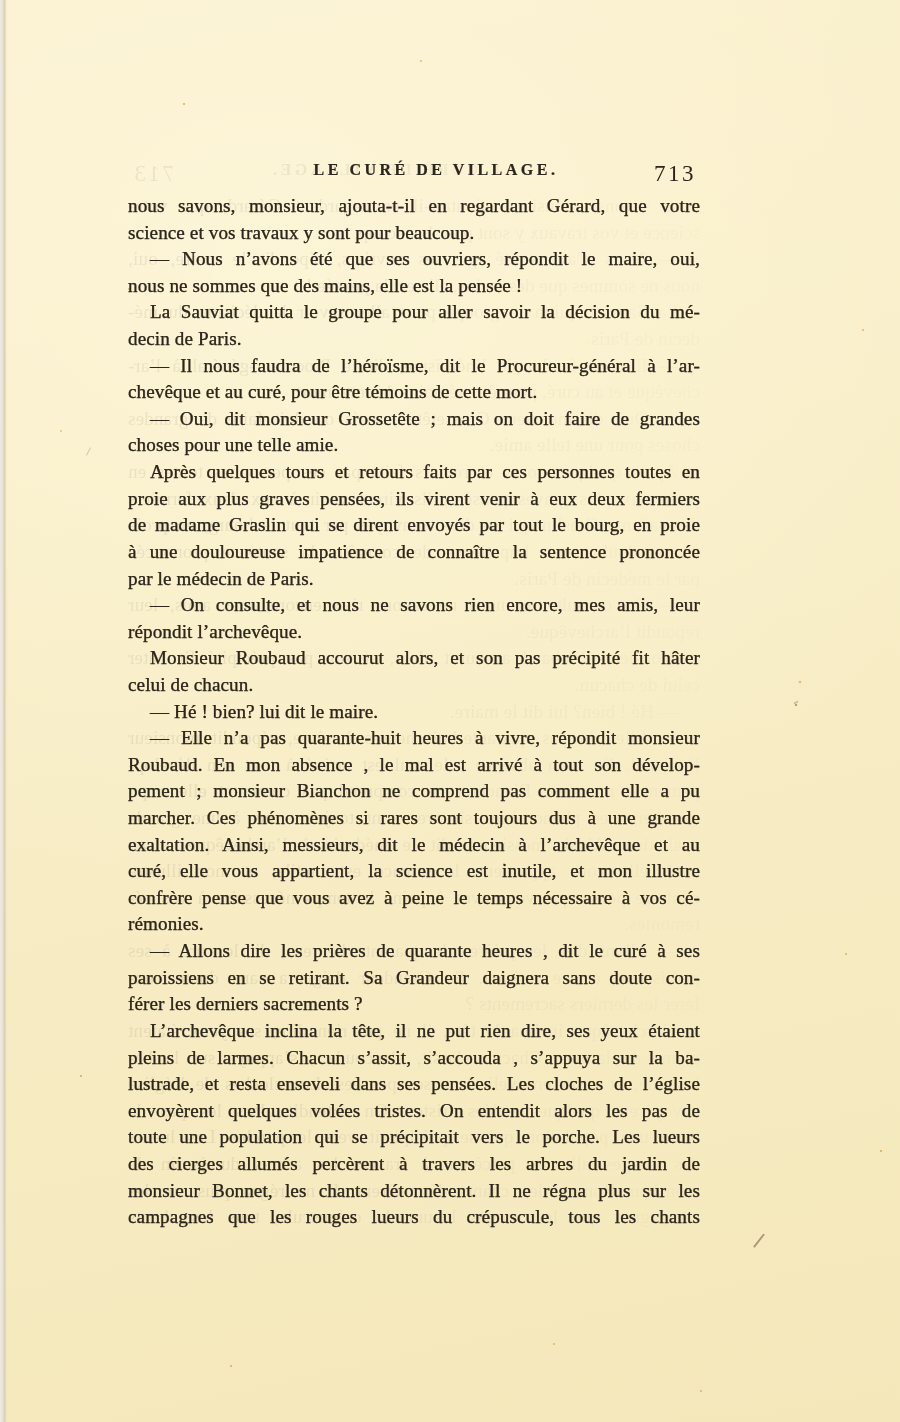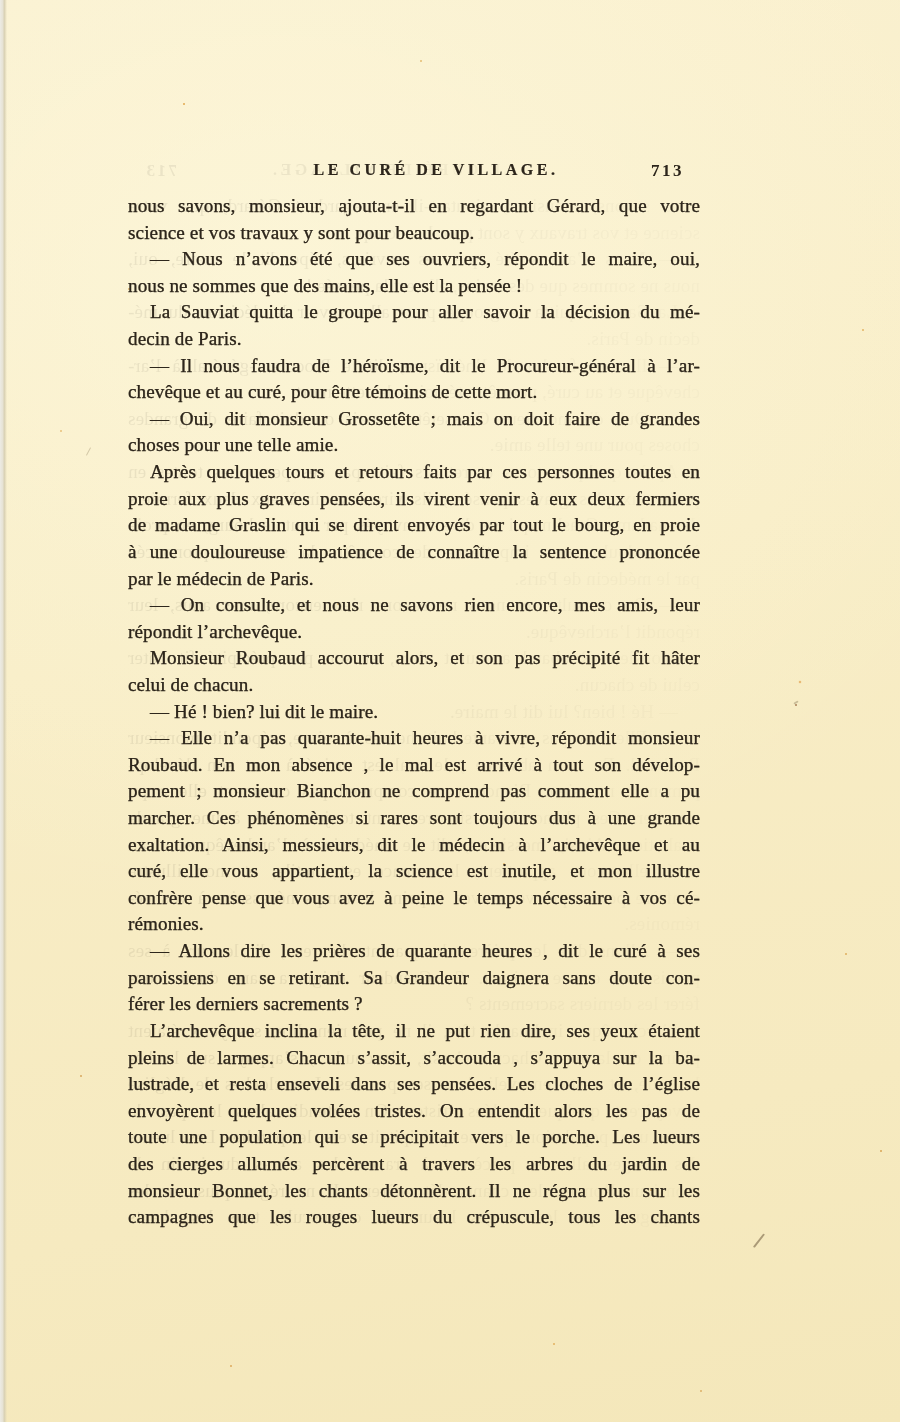--- a/index.html
+++ b/index.html
@@ -96,24 +96,24 @@
     top: 0;
     font-size: 16px;
     font-weight: bold;
     letter-spacing: 3.5px;
     white-space: nowrap;
     color: #2c251b;
     -webkit-text-stroke: 0.2px #2c251b;
   }
   .running-header .folio {
     position: absolute;
-    right: 16px;
+    right: 4px;
     top: 0;
-    font-size: 17px;
-    font-weight: bold;
+    font-size: 23px;
+    font-weight: normal;
     letter-spacing: 2.5px;
     color: #2c251b;
   }
 
   .body-text {
     color: #2c251b;
     font-size: 19px;
     letter-spacing: 0.15px;
     -webkit-text-stroke: 0.25px #2c251b;
     text-shadow: 0.3px 0.3px 0.35px rgba(52, 40, 22, 0.35);

